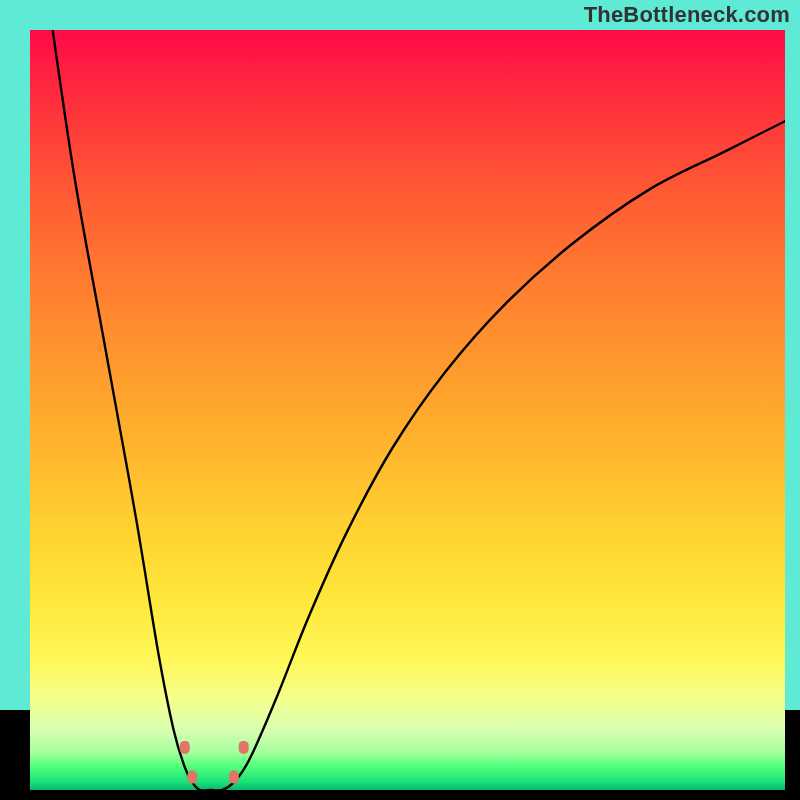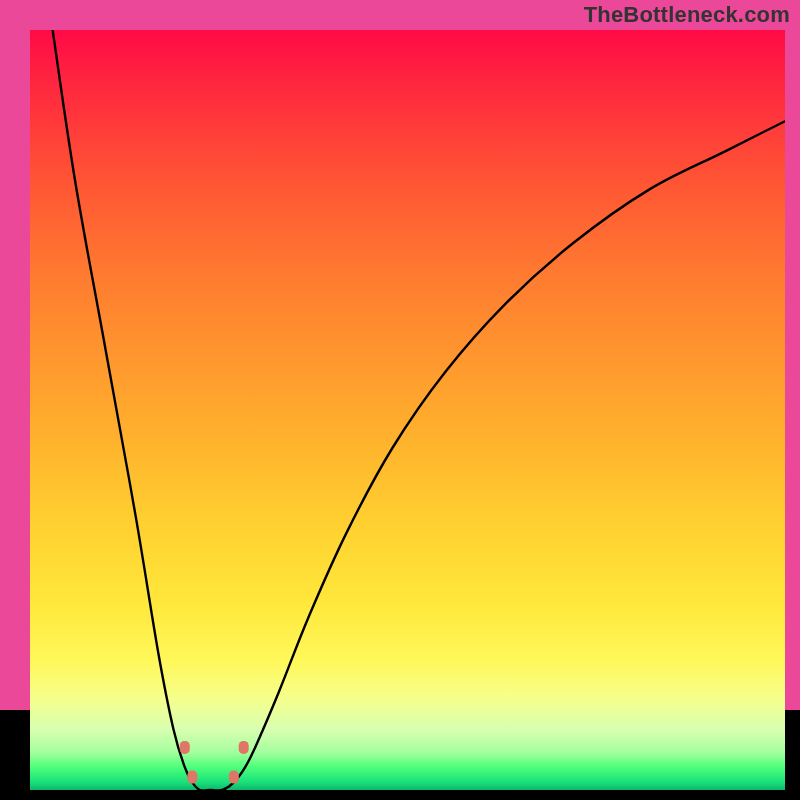--- a/index.html
+++ b/index.html
@@ -10,21 +10,21 @@
     background: #000;
     overflow: hidden;
     font-family: Arial, Helvetica, sans-serif;
   }
   .frame {
     position: absolute;
     top: 0;
     left: 0;
     width: 800px;
     height: 710px;
-    background: #ec4899;
+    background: #5eead4;
   }
   .plot-area {
     position: absolute;
     background: linear-gradient(
       to bottom,
       #ff0a46 0%,
       #ff2a3e 8%,
       #ff5534 20%,
       #ff7a30 32%,
       #ff992e 44%,

